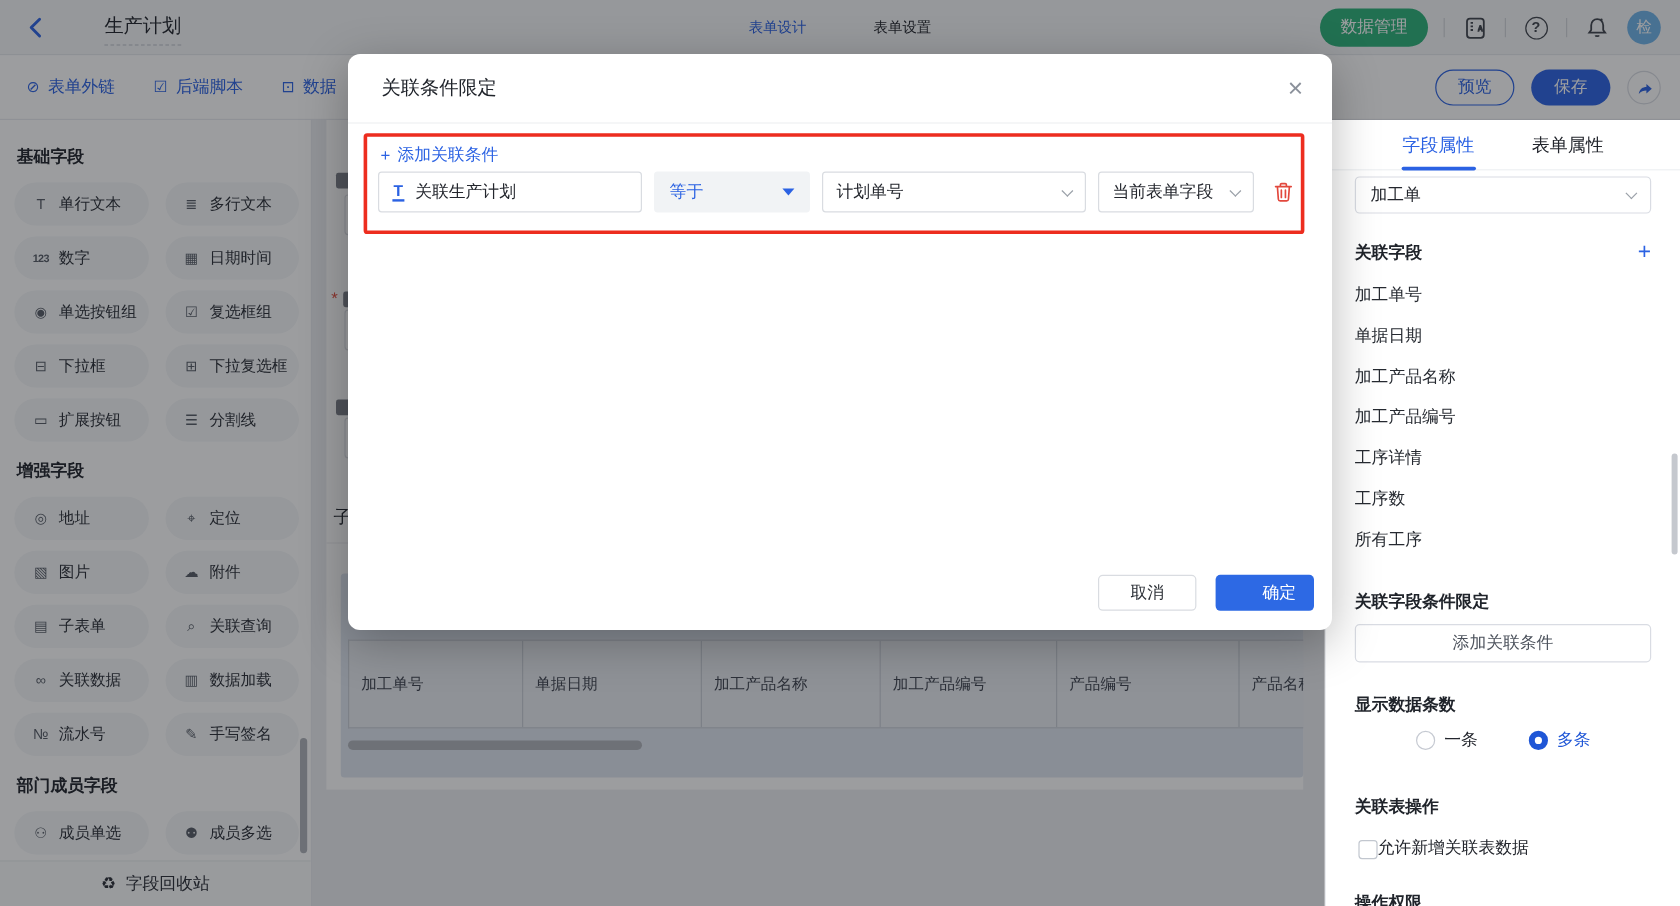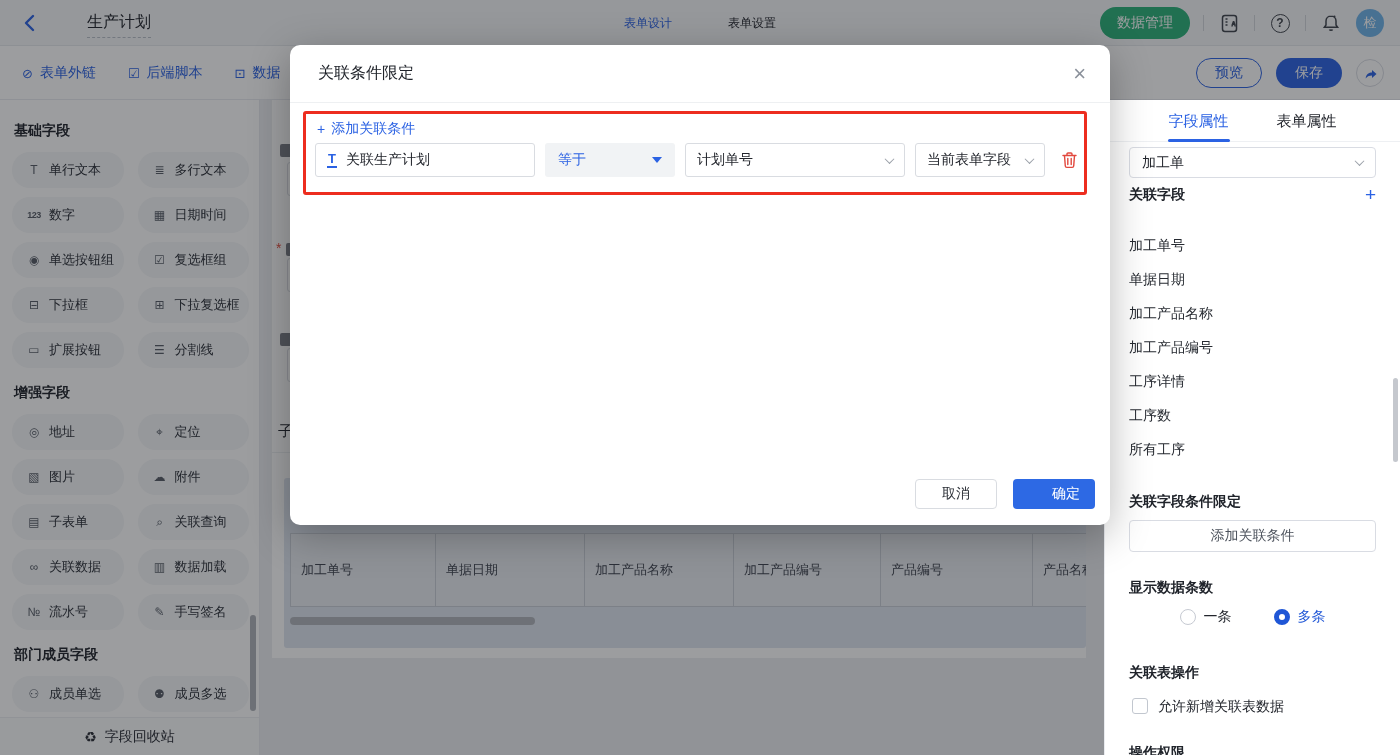--- a/index.html
+++ b/index.html
@@ -70,21 +70,21 @@
   .p-select { position:absolute; top:47px; left:24px; right:24px; height:31px; border:1px solid #d9dce3; border-radius:4px; display:flex; align-items:center; justify-content:space-between; padding:0 12px; cursor:pointer; }
   .p-sec-head { position:absolute; left:24px; right:24px; font-weight:bold; font-size:14px; color:#20242b; display:flex; justify-content:space-between; align-items:center; }
   .p-plus { color:#2b62e3; font-size:19px; font-weight:normal; cursor:pointer; line-height:14px; }
   .p-item { position:absolute; left:24px; font-size:14px; color:#262a31; }
   .p-add-btn { position:absolute; left:24px; right:24px; top:420px; height:32px; border:1px solid #d9dce3; border-radius:4px; display:flex; align-items:center; justify-content:center; font-size:14px; color:#4c525c; background:#fff; cursor:pointer; }
   .p-radios { position:absolute; left:0; right:0; top:508px; display:flex; justify-content:center; gap:42px; align-items:center; }
   .radio { display:flex; align-items:center; gap:8px; cursor:pointer; }
   .r-circle { width:16px; height:16px; border-radius:50%; border:1px solid #c6cad2; background:#fff; }
   .r-circle.sel { border:5px solid #1f56d6; }
   .radio .sel-label { color:#1f56d6; }
-  .p-check { position:absolute; left:27px; top:598px; display:flex; align-items:flex-start; gap:10px; cursor:pointer; }
+  .p-check { position:absolute; left:27px; top:598px; display:flex; align-items:flex-end; cursor:pointer; }
   .c-box { width:16px; height:16px; border:1px solid #c2c7cf; border-radius:3px; background:#fff; }
   .p-clip-head { position:absolute; left:24px; top:644px; font-weight:bold; color:#20242b; }
   .p-scroll { position:absolute; right:2px; top:278px; width:5px; height:84px; border-radius:3px; background:#c5c8ce; cursor:pointer; }
 
   
   .modal { position:absolute; left:290px; top:45px; width:820px; height:480px; background:#fff; border-radius:10px; z-index:50; box-shadow:0 10px 40px rgba(0,0,0,.28); }
   .m-head { height:58px; display:flex; align-items:center; padding:0 28px; border-bottom:1px solid #eef0f2; font-size:16px; color:#20242b; font-weight:500; }
   .m-close { position:absolute; top:16px; right:24px; font-size:22px; color:#8b919b; cursor:pointer; line-height:26px; }
   .m-annot { position:absolute; left:13px; top:66px; width:784px; height:84px; border:3px solid #ed2d1f; border-radius:3px; pointer-events:none; }
   .m-add { position:absolute; left:27px; top:75px; display:flex; align-items:center; gap:6px; color:#2b62e3; font-size:14px; cursor:pointer; }
@@ -323,21 +323,21 @@
       <div class="p-tab">
           <span>表单属性</span>
         </div>
     </div>
 
     <div class="p-select">
       <span>加工单</span>
       <span class="chev"></span>
     </div>
 
-    <div class="p-sec-head" style="top:86px;">
+    <div class="p-sec-head" style="top:102px;">
       <span>关联字段</span>
       <span class="p-plus">+</span>
     </div>
     <div class="p-item" style="top:137px;">加工单号</div>
     <div class="p-item" style="top:171px;">单据日期</div>
     <div class="p-item" style="top:205px;">加工产品名称</div>
     <div class="p-item" style="top:239px;">加工产品编号</div>
     <div class="p-item" style="top:273px;">工序详情</div>
     <div class="p-item" style="top:307px;">工序数</div>
     <div class="p-item" style="top:341px;">所有工序</div>

